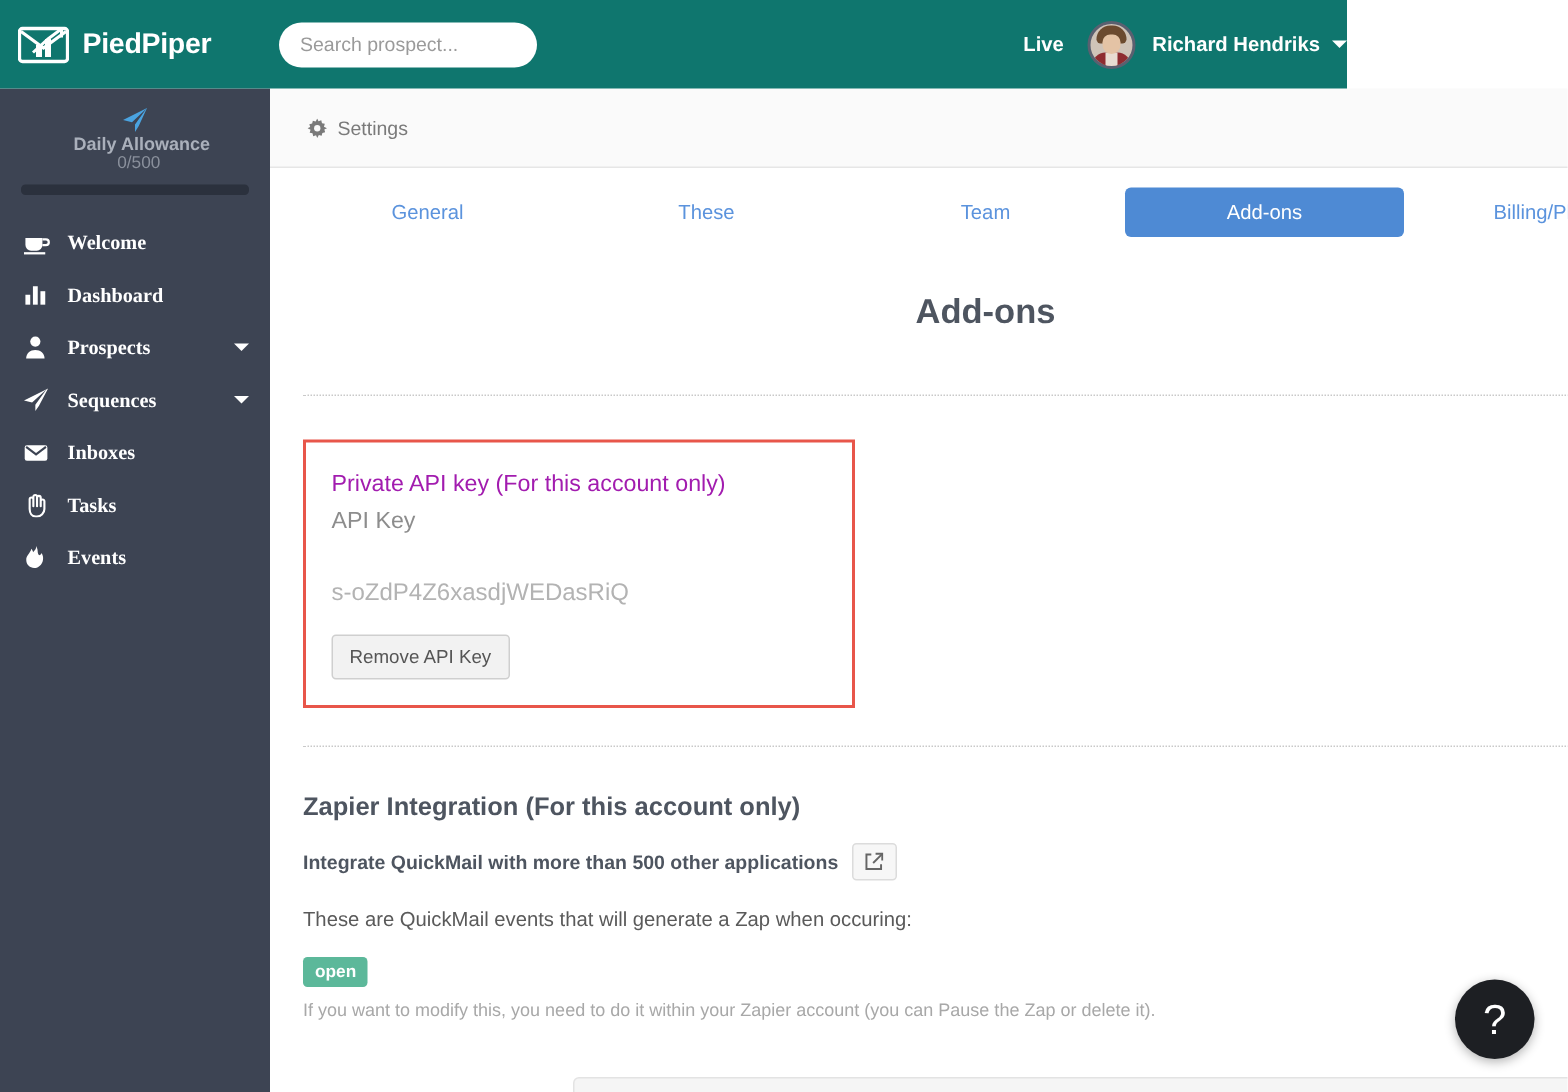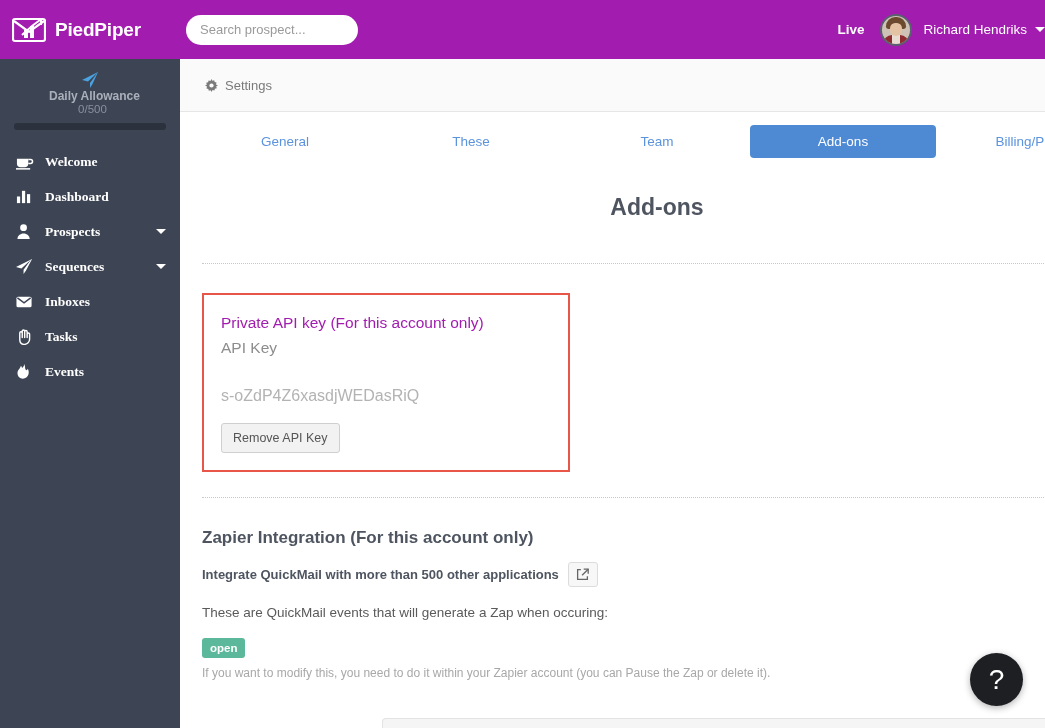--- a/index.html
+++ b/index.html
@@ -6,22 +6,22 @@
   html, body {
     width: 1045px; height: 728px;
     font-family: "Liberation Sans", sans-serif;
     background: #ffffff;
     overflow: hidden;
   }
   .app { position: relative; width: 1045px; height: 728px; }
 
   
   .topbar {
-    position: absolute; top: 0; left: 0; width: 1045px; height: 59px;
-    background: #a21caf; display: flex; align-items: center; z-index: 30;
+    position: absolute; top: 0; left: 0; width: 898px; height: 59px;
+    background: #0f766e; display: flex; align-items: center; z-index: 30;
   }
   .brand { display: flex; align-items: center; width: 180px; padding-left: 12px; }
   .brand-logo { width: 34px; height: 28px; flex: none; }
   .brand-name {
     color: #ffffff; font-size: 19px; font-weight: bold; margin-left: 9px;
     letter-spacing: -0.2px;
   }
   .search-box {
     margin-left: 6px; width: 172px; height: 30px; border-radius: 15px;
     background: #ffffff; border: none; outline: none; padding: 0 14px;
@@ -38,21 +38,21 @@
     border: 2px solid #5a6070;
   }
   .avatar .hair { position: absolute; left: 4px; top: 1px; width: 20px; height: 12px;
     background: #6b4a2f; border-radius: 10px 10px 3px 3px; }
   .avatar .face { position: absolute; left: 8px; top: 7px; width: 12px; height: 13px;
     background: #e4c3a5; border-radius: 6px 6px 7px 7px; }
   .avatar .body { position: absolute; left: 1px; top: 19px; width: 26px; height: 14px;
     background: #8e2b30; border-radius: 9px 9px 0 0; }
   .avatar .shirt { position: absolute; left: 10px; top: 19px; width: 8px; height: 14px;
     background: #e8dcd2; }
-  .user-name { color: #ffffff; font-size: 13.5px; font-weight: normal; margin-left: 11px; }
+  .user-name { color: #ffffff; font-size: 13.5px; font-weight: bold; margin-left: 11px; }
   .caret-down {
     width: 0; height: 0; border-left: 5px solid transparent; border-right: 5px solid transparent;
     border-top: 5px solid #ffffff; margin-left: 8px;
   }
 
   
   .sidebar {
     position: absolute; top: 59px; left: 0; width: 180px; height: 669px;
     background: #3d4453; z-index: 20;
   }

